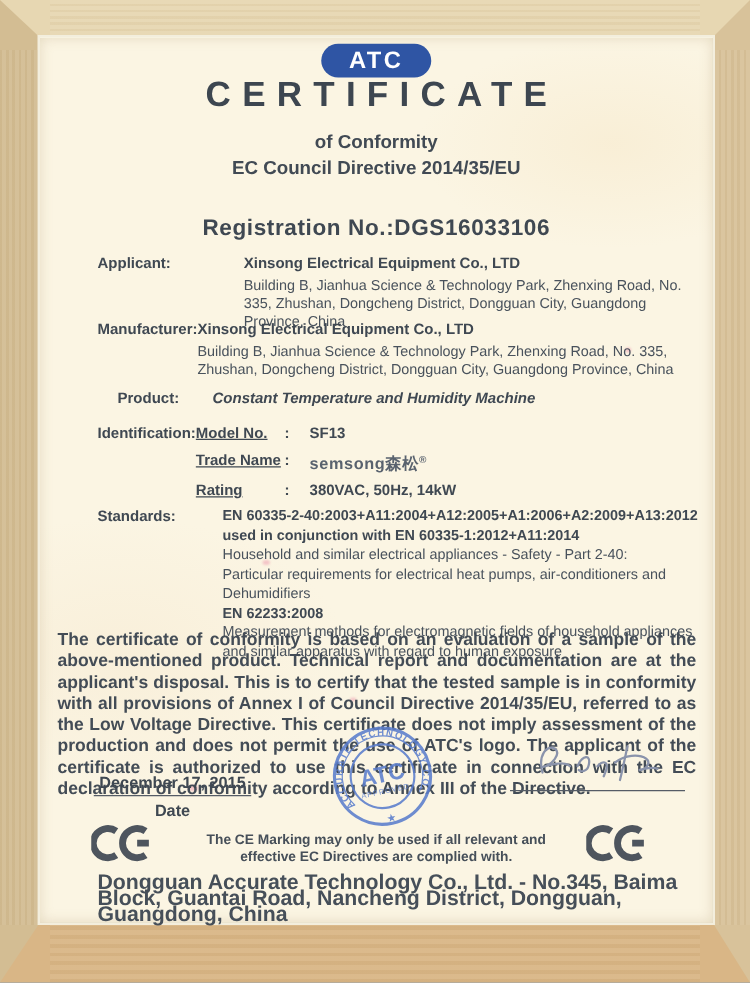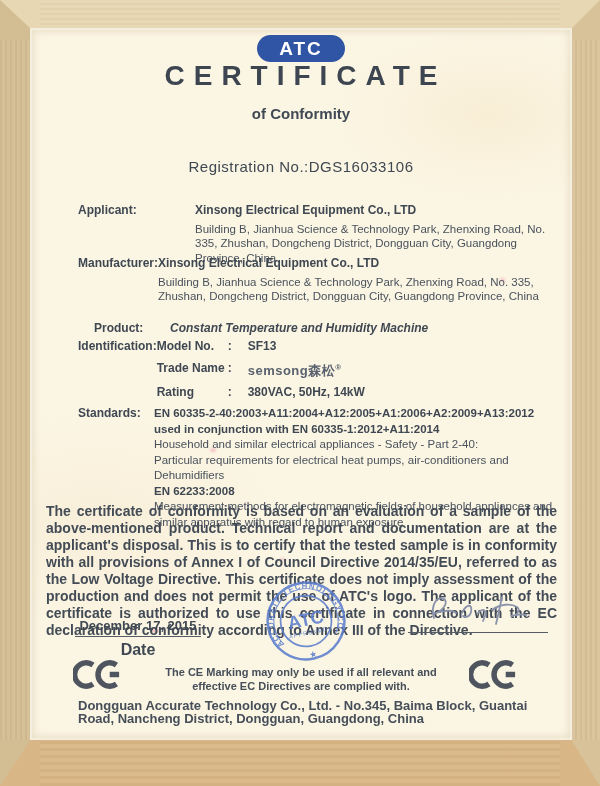--- a/index.html
+++ b/index.html
@@ -31,55 +31,55 @@
   .ctr{left:0;width:538px;text-align:center;}
   b,.b{font-weight:bold;}
   
   .logo-pill{left:50%;top:5px;transform:translateX(-50%);width:88px;height:27px;border-radius:14px;
      background:var(--logo-blue,#2f55a4);color:#fff;font-weight:bold;font-size:19px;letter-spacing:2px;
      display:flex;align-items:center;justify-content:center;z-index:2;}
   .title{top:30px;font-size:28px;font-weight:bold;letter-spacing:9px;text-indent:9px;color:#3d4650;z-index:1;}
   .subtitle{top:75px;font-size:15px;font-weight:bold;color:#414a54;}
   .directive1{top:96px;font-size:15px;font-weight:bold;color:#414a54;}
   .directive2{top:114px;font-size:15px;font-weight:bold;color:#414a54;}
-  .registration{top:128px;font-size:15px;font-weight:normal;letter-spacing:.5px;color:#3f4852;}
+  .registration{top:142px;font-size:18px;font-weight:bold;letter-spacing:.5px;color:#3f4852;}
   
   .row{position:absolute;left:46px;width:482px;display:flex;}
   .row .lbl{flex:0 0 76px;font-weight:bold;font-size:12px;color:#3f4852;}
   .row .val{flex:1;font-size:11.5px;line-height:14.5px;}
   .row .val .nm{font-weight:bold;font-size:12px;display:block;margin-bottom:4px;color:#3f4852;}
   .identrow{display:flex;margin-bottom:7px;font-size:12px;font-weight:bold;color:#3f4852;}
-  .identrow .inm{flex:0 0 71px;}
+  .identrow .inm{flex:0 0 71px;text-decoration:underline;}
   .identrow .isep{flex:0 0 20px;}
   .tradename{font-size:13px;letter-spacing:.5px;color:#59626e;}
   .tradename sup{font-size:8px;}
-  .std-line{font-size:11.5px;line-height:15.5px;}
+  .std-line{font-size:11.5px;line-height:15.5px;margin-left:24px;}
   .std-line.b{font-weight:bold;color:#3f4852;}
   
   .declaration{left:14px;top:473px;width:511px;font-size:14px;line-height:17px;font-weight:bold;
                text-align:justify;color:#434c56;}
   
   .date-block{left:30px;top:588px;width:152px;text-align:center;font-weight:bold;color:#3f4852;}
   .date-value{font-size:13px;}
   .date-line{width:126px;height:0;border-bottom:1.5px solid #555c66;margin:3px auto 4px;}
-  .date-label{font-size:16px;}
+  .date-label{font-size:13px;}
   .certified-block{left:371px;top:556px;width:150px;text-align:center;font-weight:bold;color:#3f4852;}
   .certified-label{font-size:13px;}
   .sig-svg{display:block;margin:2px auto 0;}
   .sig-line{width:140px;height:0;border-bottom:1.5px solid #555c66;margin:0 auto;}
   .stamp{left:226px;top:543px;width:96px;height:96px;transform:rotate(-12deg);opacity:.88;}
   .stamp text{fill:var(--stamp-blue,#5b7ecd);}
   .stamp circle,.stamp path{stroke:var(--stamp-blue,#5b7ecd);}
   .ce{width:50px;height:35px;}
   .ce path{stroke:#4e555e;stroke-width:7;fill:none;}
   .ce-left{left:41px;top:627px;}
   .ce-right{left:437px;top:627px;}
   .ce-notice{left:118px;top:636px;width:302px;text-align:center;font-size:11px;line-height:13.5px;
              font-weight:bold;color:#464f59;}
-  .footer-address{left:46px;top:669px;width:486px;font-size:13px;line-height:13px;font-weight:bold;color:#464f59;}
+  .footer-address{left:46px;top:669px;width:486px;font-size:17px;line-height:13px;font-weight:bold;color:#464f59;}
   .contact-row{left:41px;top:697px;width:486px;display:flex;justify-content:space-between;
                font-size:11px;font-weight:bold;color:#464f59;}
 </style>
 </head>
 <body>
 
 <div class="page">
   <div class="frame"></div>
   <div class="grain top"></div>
   <div class="grain bottom"></div>
@@ -90,39 +90,40 @@
     <div class="speck" style="left:178px;top:418px;width:6px;height:4px;"></div>
     <div class="speck" style="left:118px;top:598px;width:9px;height:5px;"></div>
     <div class="speck" style="left:468px;top:248px;width:5px;height:4px;"></div>
     <div class="speck" style="left:248px;top:528px;width:5px;height:3px;"></div>
 
     <div class="ab logo-pill">
       <span>ATC</span>
     </div>
     <div class="ab ctr title">CERTIFICATE</div>
     <div class="ab ctr subtitle">of Conformity</div>
+    <div class="ab ctr directive1">EC Council Directive 2014/35/EU</div>
     <div class="ab ctr registration">Registration No.:DGS16033106</div>
 
     <div class="row" style="top:173px;gap:41px;">
       <div class="lbl">Applicant:</div>
       <div class="val">
         <span class="nm">Xinsong Electrical Equipment Co., LTD</span>
         <span>Building B, Jianhua Science &amp; Technology Park, Zhenxing Road, No. 335, Zhushan, Dongcheng District, Dongguan City, Guangdong Province, China</span>
       </div>
     </div>
 
     <div class="row" style="top:226px;">
       <div class="lbl">Manufacturer:</div>
       <div class="val">
         <span class="nm">Xinsong Electrical Equipment Co., LTD</span>
         <span>Building B, Jianhua Science &amp; Technology Park, Zhenxing Road, No. 335, Zhushan, Dongcheng District, Dongguan City, Guangdong Province, China</span>
       </div>
     </div>
 
-    <div class="row" style="top:291px;padding-left:16px;">
+    <div class="row" style="top:281px;padding-left:16px;">
       <div class="lbl">Product:</div>
       <div class="val">
         <span class="nm" style="margin-bottom:0;font-style:italic;">Constant Temperature and Humidity Machine</span>
       </div>
     </div>
 
     <div class="row" style="top:309px;">
       <div class="lbl">Identification:</div>
       <div class="val">
         <div class="identrow">

